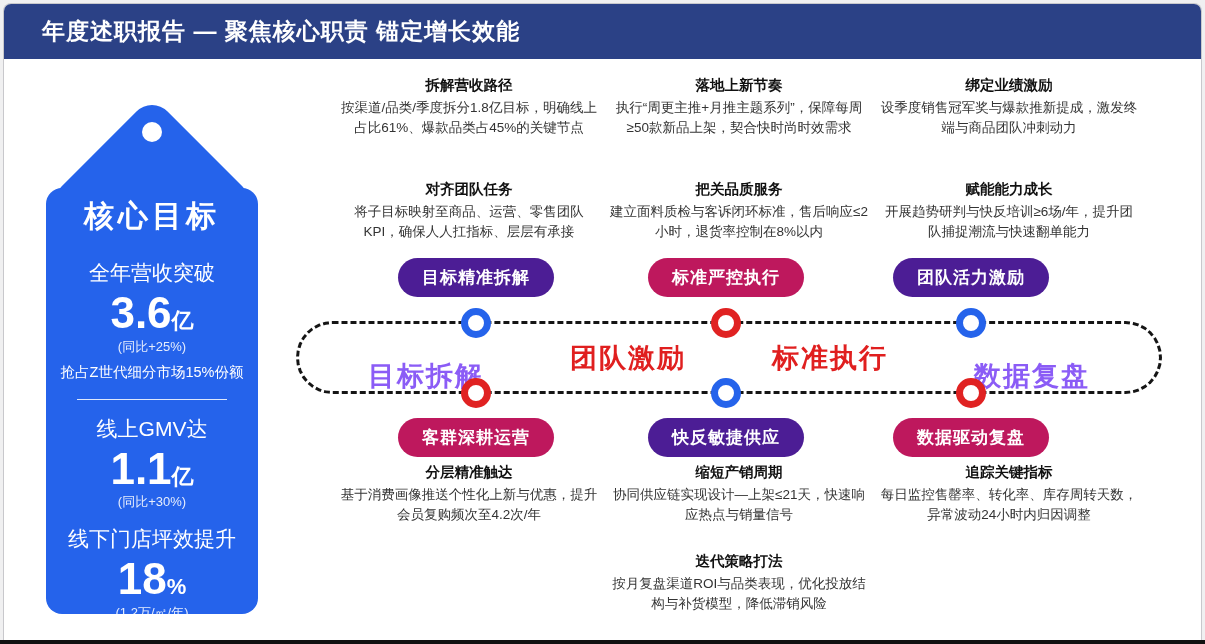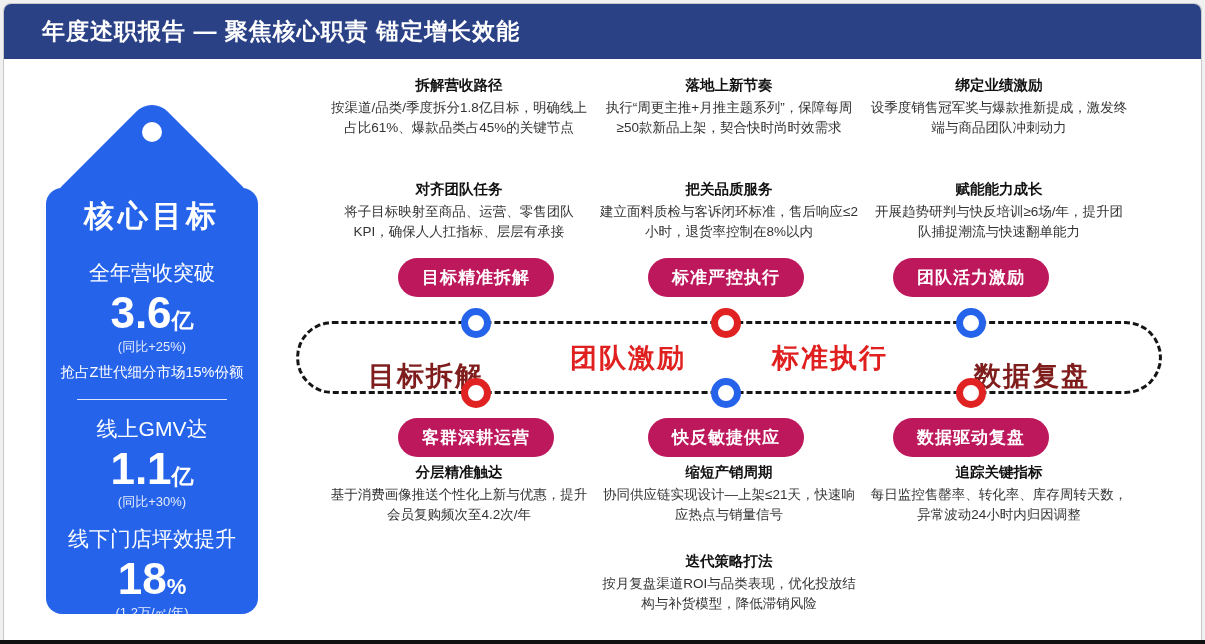--- a/index.html
+++ b/index.html
@@ -23,40 +23,40 @@
   .b-title{font-size:30px;font-weight:bold;letter-spacing:4px;margin-bottom:22px;}
   .b-label{font-size:21px;margin-bottom:2px;}
   .b-big{font-size:44px;font-weight:bold;line-height:1.08;}
   .b-big .unit{font-size:22px;}
   .b-note{font-size:13px;opacity:.88;margin-top:1px;}
   .b-extra{font-size:14.5px;margin-top:7px;}
   .b-divider{width:150px;height:1px;background:#fff;opacity:.85;margin:17px auto 15px;}
   .goal{margin-bottom:14px;}
 
   
-  .blocks-row{position:absolute;left:320px;width:810px;display:flex;}
+  .blocks-row{position:absolute;left:330px;width:810px;display:flex;}
   .blocks-row .cell{flex:1;display:flex;justify-content:center;}
   .block{max-width:258px;text-align:center;}
   .block .bt{font-size:14.5px;font-weight:bold;color:#111;margin-bottom:3px;}
   .block .bb{font-size:13.5px;color:#333;line-height:1.5;}
   .row1{top:72px;} .row2{top:176px;} .row3{top:459px;} .row4{top:548px;}
 
   
   .pill{position:absolute;transform:translateX(-50%);padding:8px 24px;border-radius:21px;
     color:#fff;font-size:17px;font-weight:bold;letter-spacing:1px;white-space:nowrap;}
-  .pill[data-color="blue"]{background:#be185d;}
+  .pill[data-color="blue"]{background:#4c1d95;}
   .pill[data-color="red"]{background:#be185d;}
   .pills-top .pill{top:254px;} .pills-bottom .pill{top:414px;}
 
   
   .capsule{position:absolute;left:292px;top:317px;width:866px;height:73px;box-sizing:border-box;
     border:3px dashed #151515;border-radius:37px;display:flex;align-items:center;
     justify-content:space-around;padding:0 26px;}
   .stage{font-size:27px;font-weight:bold;letter-spacing:2px;white-space:nowrap;}
-  .stage[data-color="blue"]{color:#7f1d1d;margin-top:36px;}
+  .stage[data-color="blue"]{color:#8b5cf6;margin-top:36px;}
   .stage[data-color="red"]{color:#e01f1f;}
 
   
   .node{position:absolute;width:16px;height:16px;border-radius:50%;background:#fff;
     border:7px solid #2563eb;transform:translate(-50%,-50%);z-index:3;}
   .node[data-color="blue"]{border-color:#2563eb;}
   .node[data-color="red"]{border-color:#e02222;}
 </style>
 </head>
 <body>

